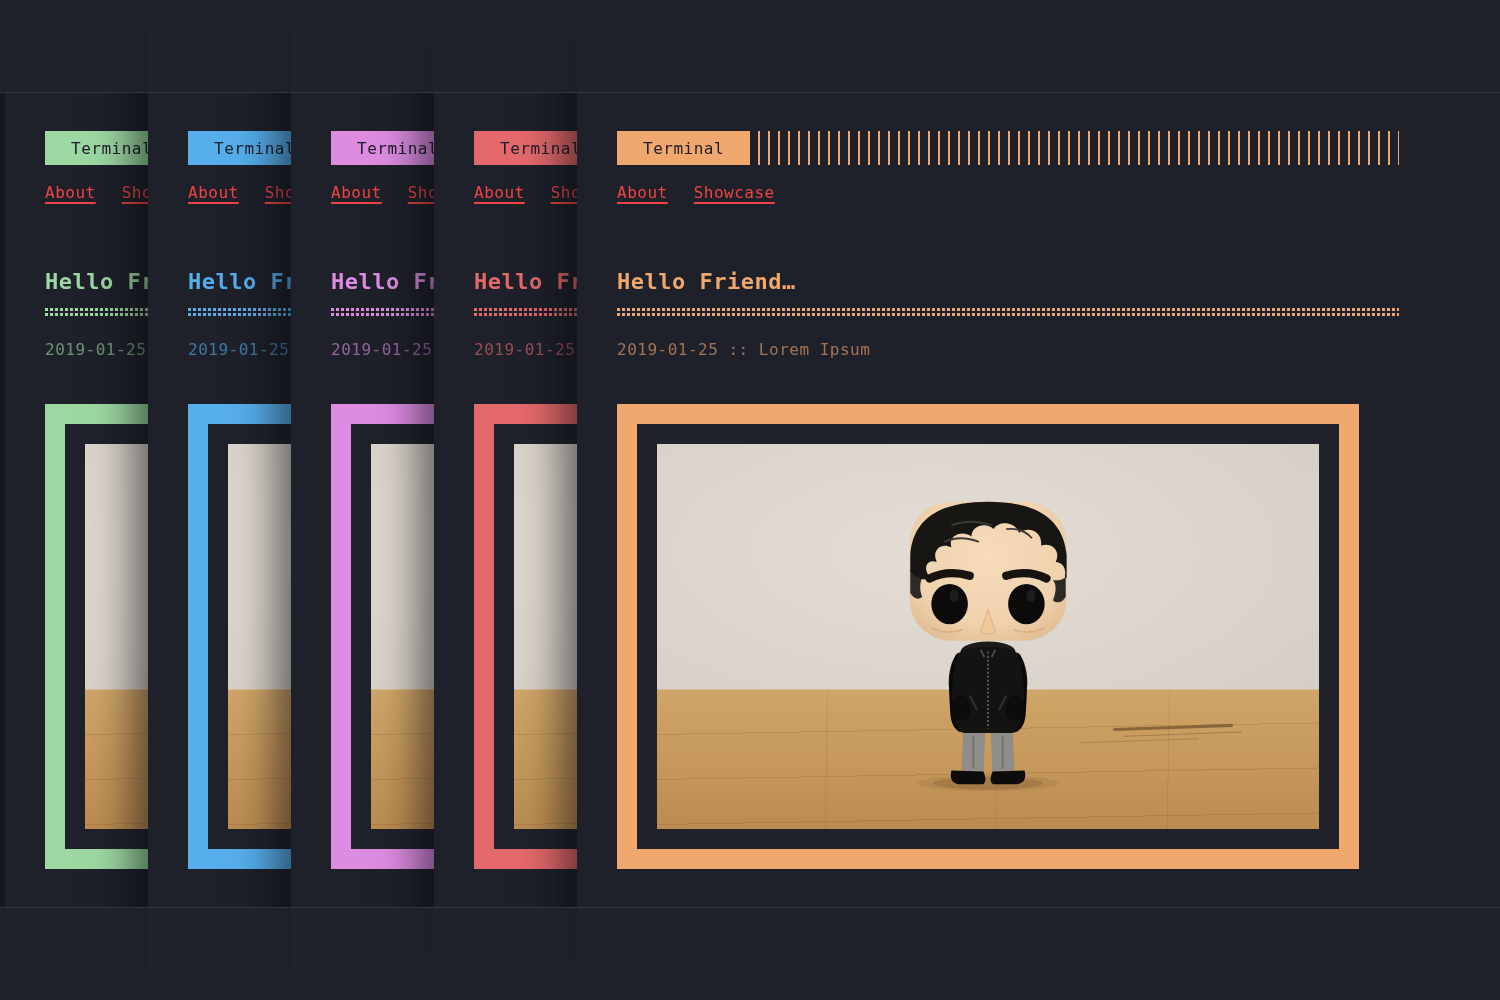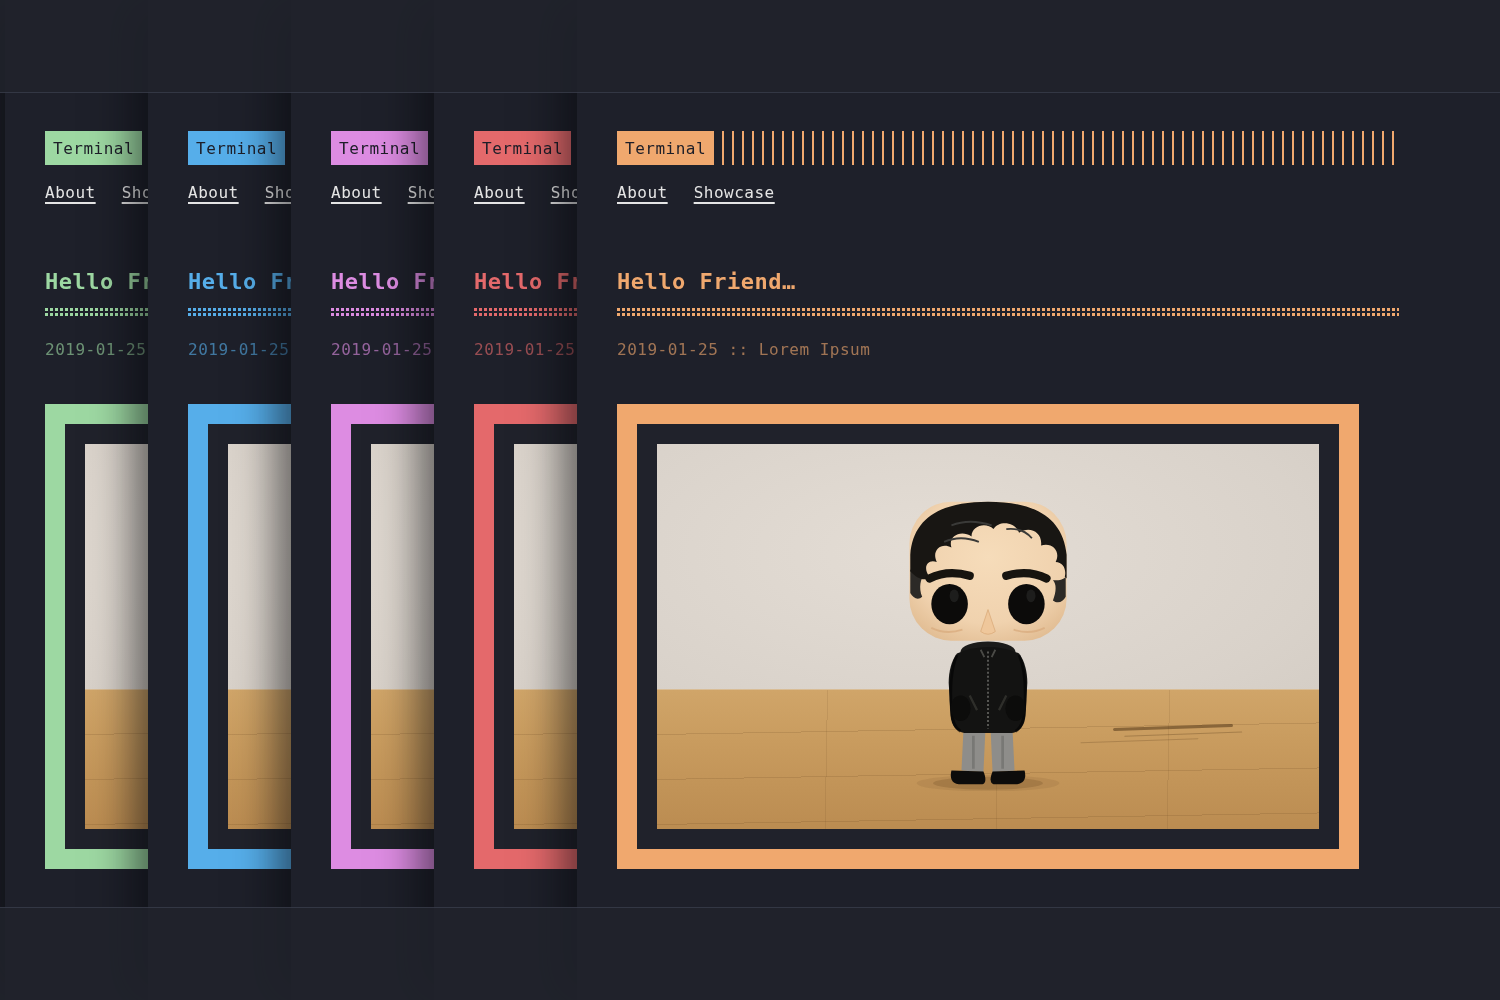--- a/index.html
+++ b/index.html
@@ -18,29 +18,29 @@
   .panel-0{left:5px;z-index:1}
   .panel-1{left:148px;z-index:2}
   .panel-2{left:291px;z-index:3}
   .panel-3{left:434px;z-index:4}
   .panel-4{left:577px;z-index:5}
   .page{width:782px;}
   .brand-row{display:flex;align-items:stretch;height:34px;}
   .brand-badge{
     background:var(--accent);color:#1d1e28;
     font-size:16px;letter-spacing:.5px;font-weight:500;
-    padding:7px 8px;display:flex;align-items:center;white-space:nowrap;
+    padding:7px 26px;display:flex;align-items:center;white-space:nowrap;
   }
   .header-bars{
     flex:1;margin-left:8px;
     background:repeating-linear-gradient(90deg,var(--accent) 0 2.5px,transparent 2.5px 10px);
   }
   .site-nav{margin-top:18px;display:flex;gap:26px;}
   .nav-link{
-    color:#e5e5e5;font-size:16px;letter-spacing:.5px;cursor:pointer;
+    color:#ef4444;font-size:16px;letter-spacing:.5px;cursor:pointer;
     text-decoration:underline;text-underline-offset:4px;text-decoration-thickness:1.5px;
   }
   .post-title{
     margin:66px 0 0 0;color:var(--accent);
     font-size:22px;font-weight:700;letter-spacing:.5px;line-height:28px;
   }
   .title-divider{
     margin-top:12px;height:8px;width:782px;
     background:
       repeating-linear-gradient(90deg,var(--accent) 0 3px,transparent 3px 5px) 0 0/100% 3px no-repeat,

